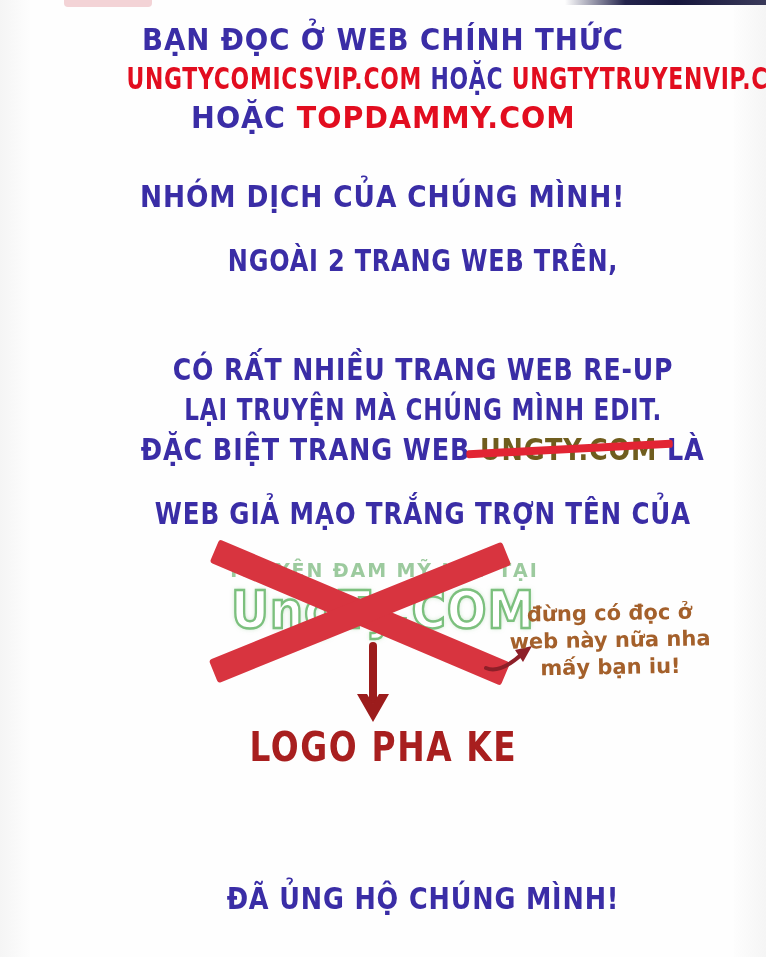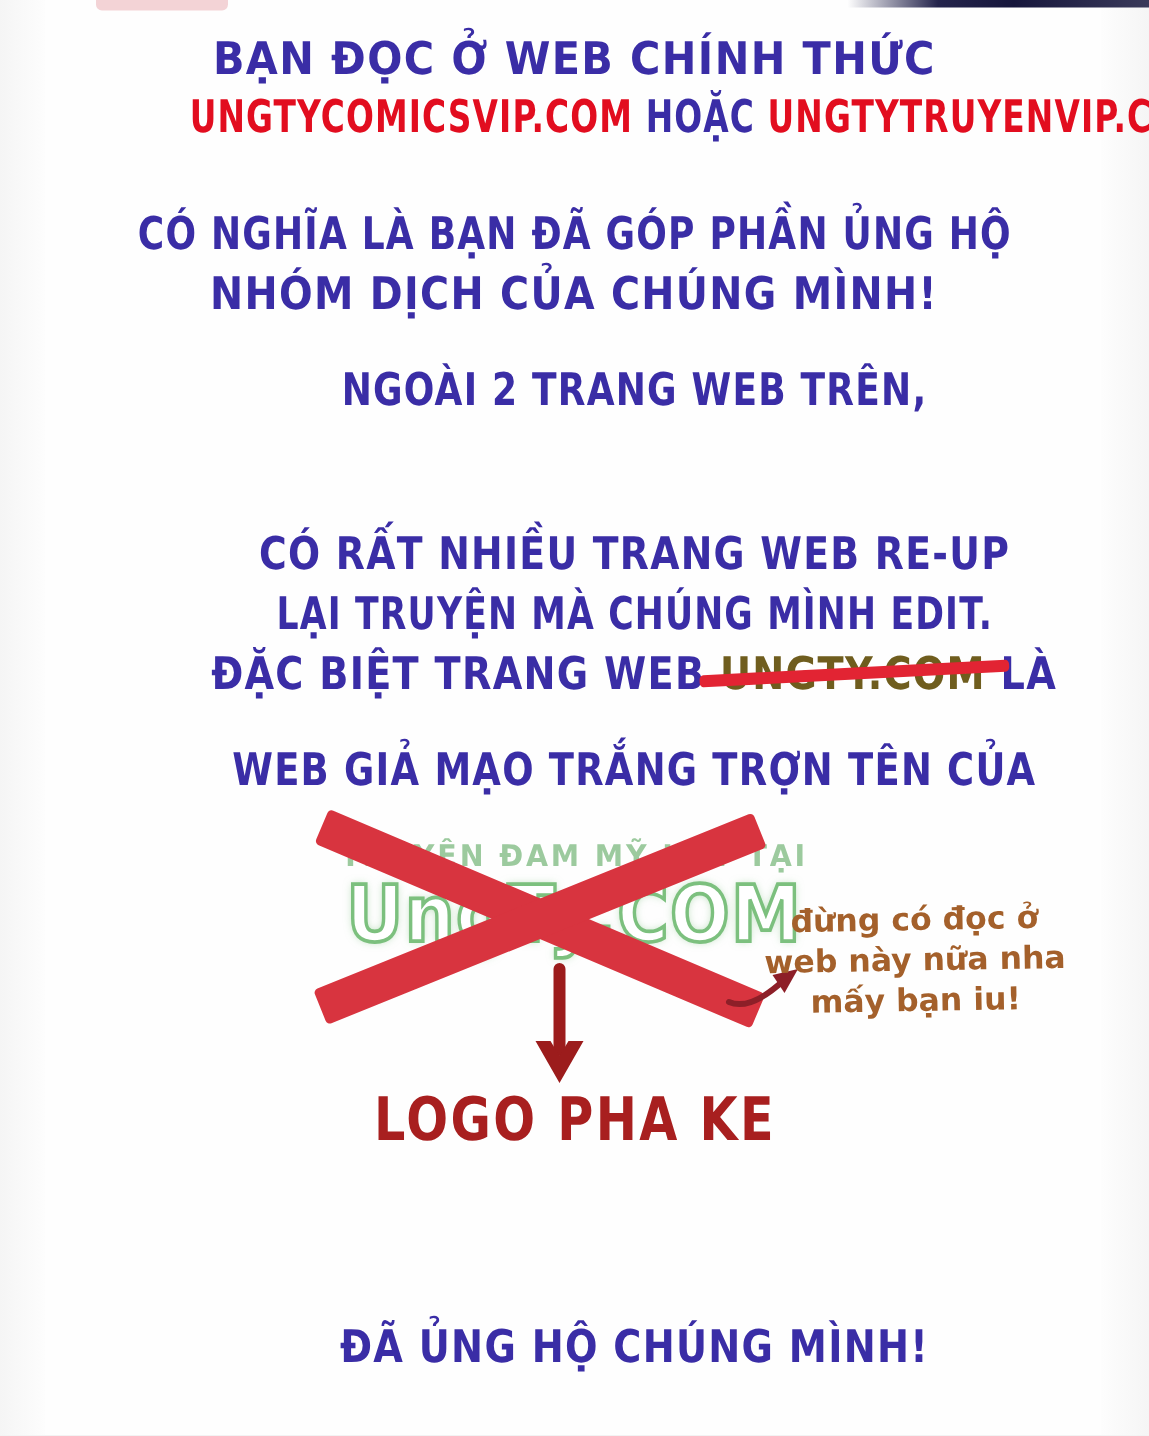--- a/index.html
+++ b/index.html
@@ -50,22 +50,25 @@
   <div class="line t-blue sz-h" style="top:22px">
     <span class="in" style="--sx:0.92">BẠN ĐỌC Ở WEB CHÍNH THỨC</span>
   </div>
   <div class="line sz-h" style="top:61px">
     <span class="in" style="--sx:0.73">
       <span class="t-red">UNGTYCOMICSVIP.COM</span>
       <span class="t-blue">HOẶC</span>
       <span class="t-red">UNGTYTRUYENVIP.COM</span>
     </span>
   </div>
-  <div class="line t-blue sz-h" style="top:139px">
-    <span class="in" style="--sx:0.80">CÓ NGHĨA LÀ BẠN ĐÃ GÓP PHẦN ỦNG HỘ</span>
+  <div class="line sz-h" style="top:100px">
+    <span class="in" style="--sx:0.95">
+      <span class="t-blue">HOẶC</span>
+      <span class="t-red">TOPDAMMY.COM</span>
+    </span>
   </div>
   <div class="line t-blue sz-h" style="top:179px">
     <span class="in" style="--sx:0.88">NHÓM DỊCH CỦA CHÚNG MÌNH!</span>
   </div>
 
   <div class="line t-blue sz-n" style="top:243px">
     <span class="in" style="--sx:0.80">NGOÀI 2 TRANG WEB TRÊN,</span>
   </div>
   <div class="line t-blue sz-n" style="top:352px">
     <span class="in" style="--sx:0.84">CÓ RẤT NHIỀU TRANG WEB RE-UP</span>

